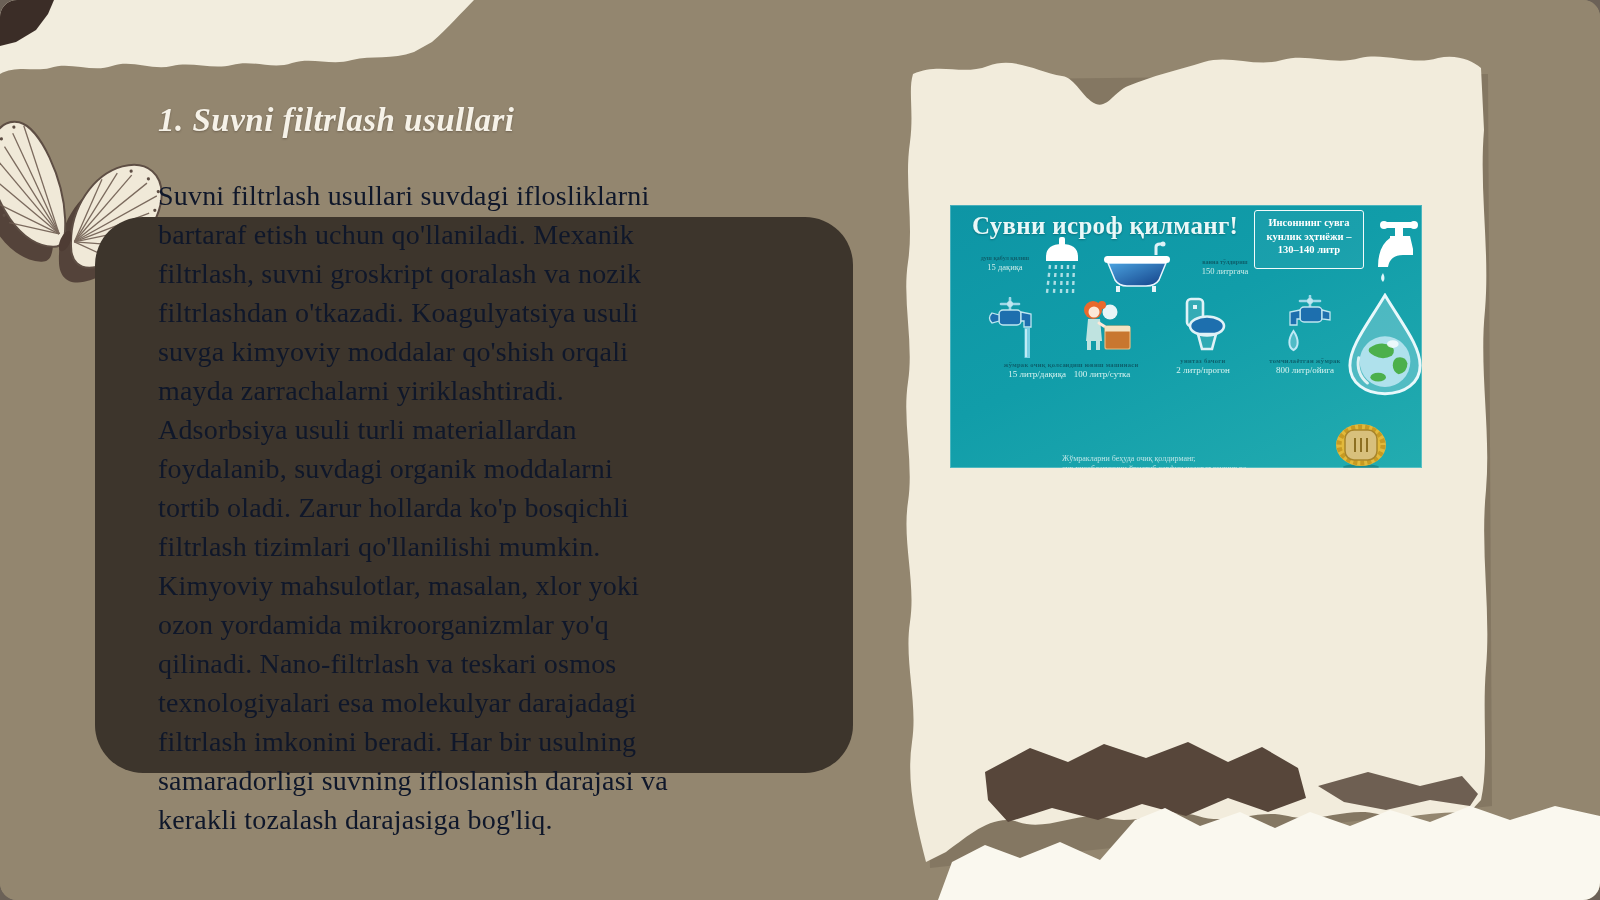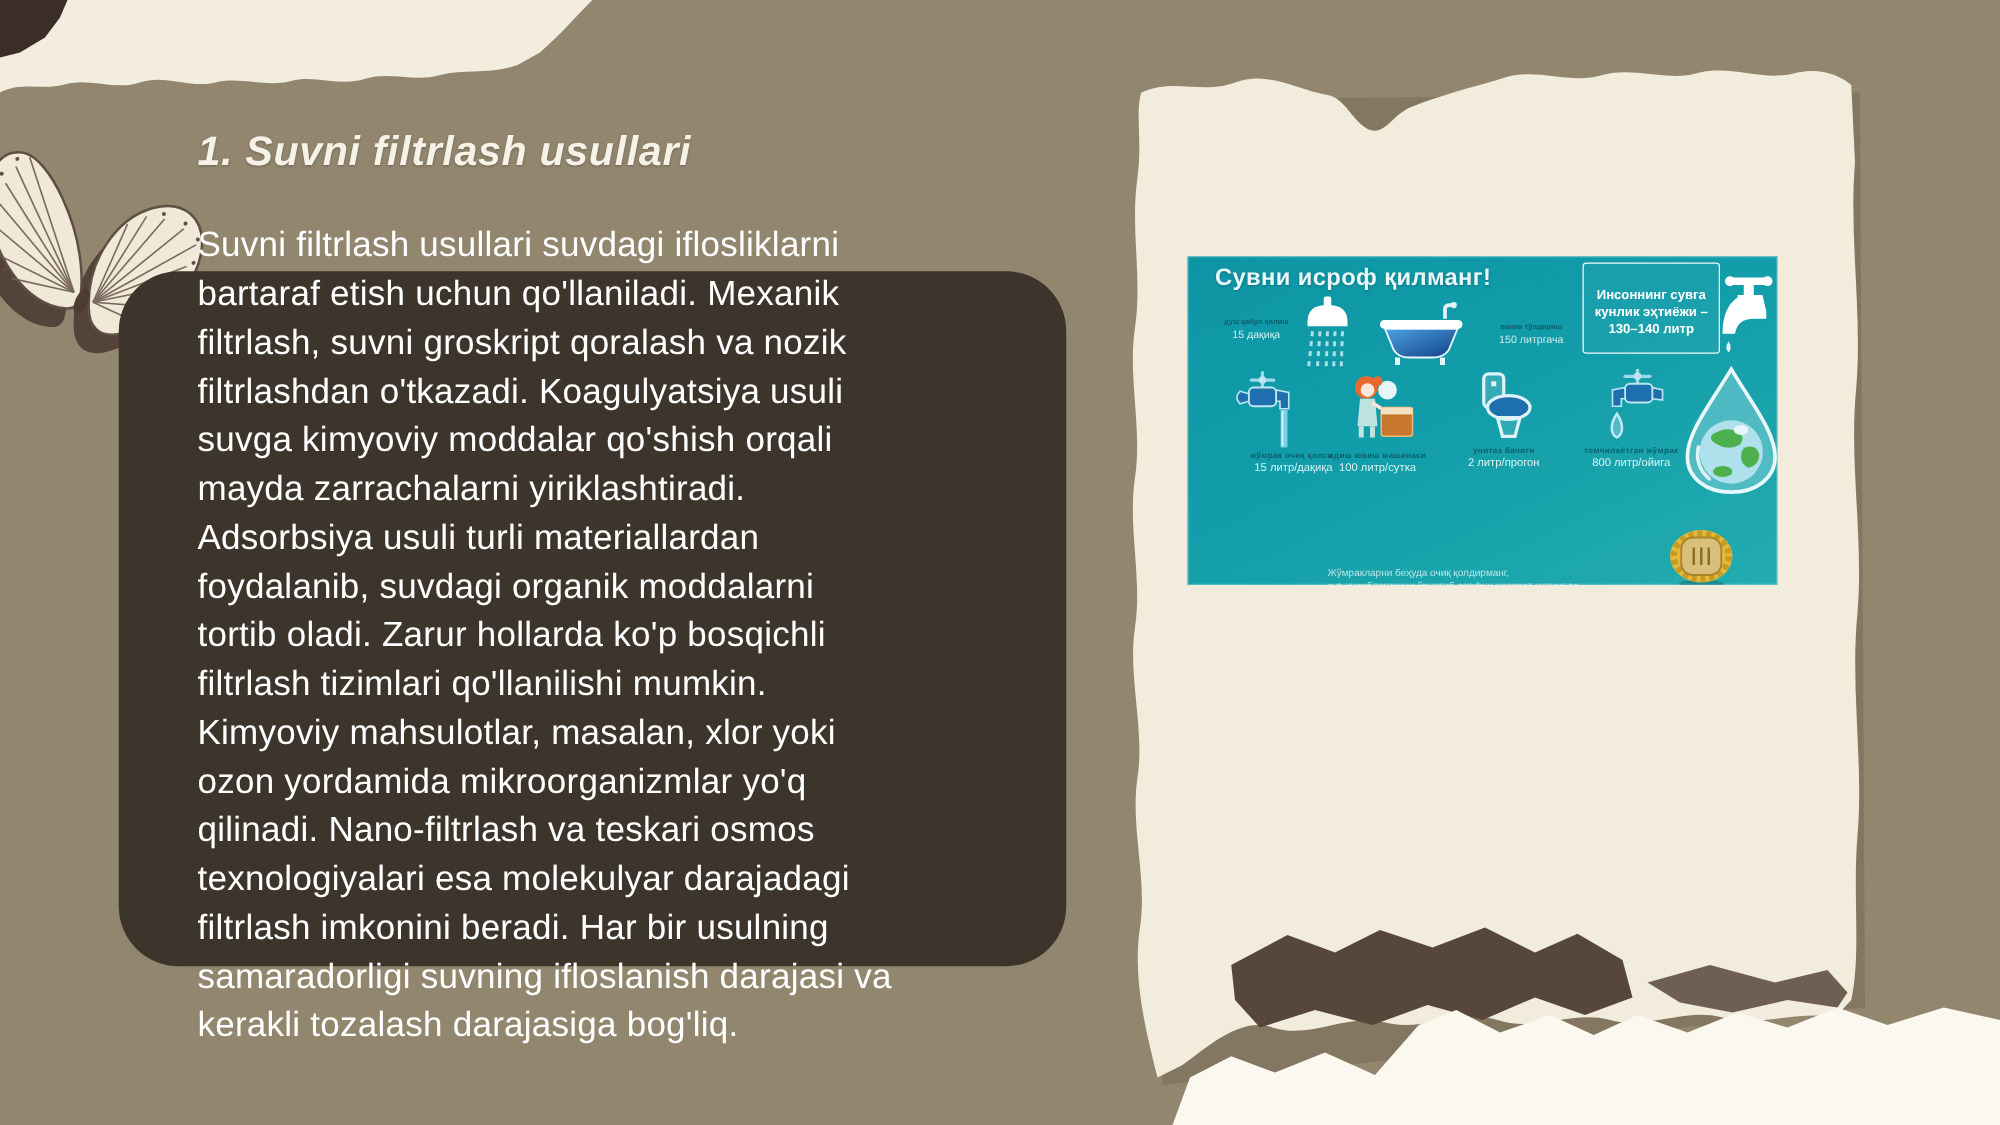--- a/index.html
+++ b/index.html
@@ -1,19 +1,20 @@
 <!DOCTYPE html>
 <html><head>
 <meta charset="utf-8">
 <style>
   html,body{margin:0;padding:0;background:#6b6157;}
   #canvas{
     position:relative;width:1600px;height:900px;overflow:hidden;
     background:#93866F;
-    font-family:Liberation Sans, sans-serif;
+    font-family:Liberation Serif, serif;
+    border-radius:17px;
   }
   svg{display:block;}
 
   
   #bg{position:absolute;inset:0;z-index:1;}
 
   
   #butterfly{position:absolute;left:-16px;top:90px;width:210px;height:210px;z-index:2;}
 
   
@@ -26,41 +27,41 @@
   #slide-title{
     position:absolute;left:158px;top:102px;z-index:3;
     font-size:33px;font-weight:700;font-style:italic;
     color:#F6F2E8;letter-spacing:.5px;
     text-shadow:0 1px 2px rgba(40,30,20,.35);
   }
 
   
   #body-text{
     position:absolute;left:158px;top:176px;width:710px;z-index:3;
-    font-size:28px;line-height:39px;color:#ffffff;
+    font-size:28px;line-height:39px;color:#0f172a;
     white-space:pre-line;letter-spacing:.2px;
   }
 
   
   #poster{
     position:absolute;left:950px;top:205px;width:472px;height:263px;z-index:3;
     background:linear-gradient(155deg,#0E95A5 0%,#119DA9 45%,#23ACB0 100%);
     overflow:hidden;box-shadow:0 0 0 1px rgba(255,255,255,.25) inset;
   }
   .poster-headline{
     position:absolute;left:22px;top:7px;
-    font-size:19px;font-weight:700;color:#E9F8F8;letter-spacing:.3px;
+    font-size:25px;font-weight:700;color:#E9F8F8;letter-spacing:.3px;
     text-shadow:0 1px 2px rgba(0,70,80,.45);
     text-align:right;
   }
   #info-box{
-    position:absolute;left:316px;top:5px;width:108px;height:52px;
+    position:absolute;left:304px;top:5px;width:108px;height:52px;
     border:1.5px solid #F2FBFB;border-radius:3px;
     color:#FFFFFF;font-size:10.5px;font-weight:600;line-height:13.5px;
-    text-align:center;white-space:pre-line;padding-top:19px;
+    text-align:center;white-space:pre-line;padding-top:5px;
     background:rgba(255,255,255,.04);
   }
   .cap{position:absolute;text-align:center;width:110px;}
   .cap .c1{display:block;font-size:6.5px;font-weight:700;color:#0D5F6B;letter-spacing:.3px;}
   .cap .c2{display:block;font-size:9px;color:#D8F3F0;margin-top:1px;}
   .cap-top{position:absolute;text-align:center;width:90px;}
   .cap-top .c1{display:block;font-size:6px;font-weight:700;color:#0D5F6B;}
   .cap-top .c2{display:block;font-size:8.5px;color:#CFEDEA;margin-top:1px;}
   #poster-slogan{
     position:absolute;left:30px;top:196px;width:360px;text-align:center;

